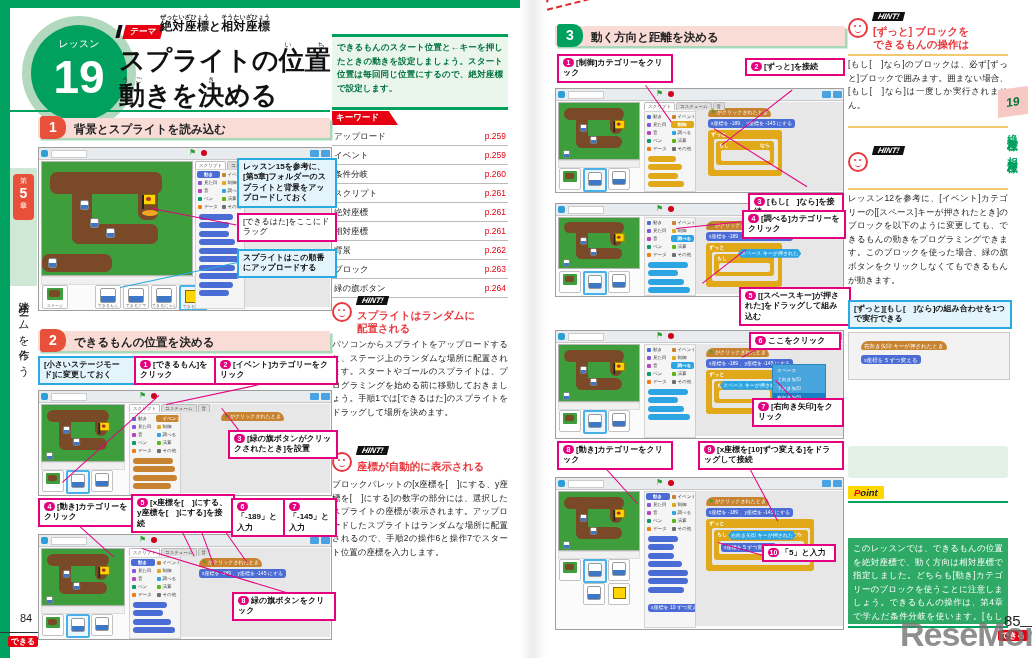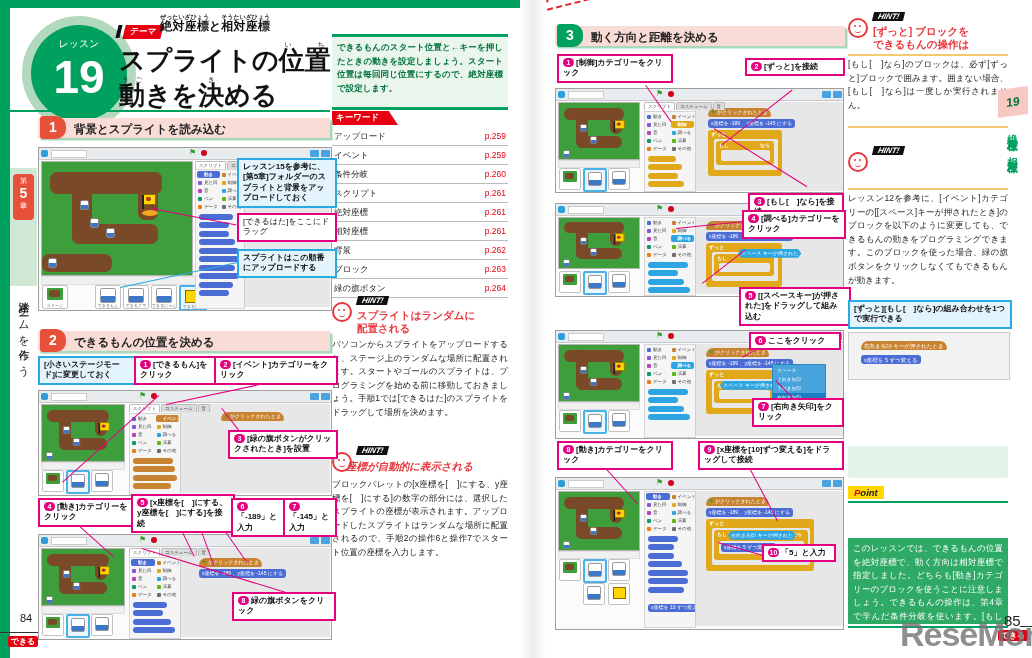--- a/index.html
+++ b/index.html
@@ -173,21 +173,21 @@
   <div class="bulb" style="left:332px;top:302px;"></div>
   <span class="abs hinttag" style="left:357px;top:296px;">HINT!</span>
   <div class="abs hinttitle" style="left:357px;top:309px;">
     <div>スプライトはランダムに</div>
     <div>配置される</div>
   </div>
   <div class="abs body" style="left:332px;top:338px;width:176px;">パソコンからスプライトをアップロードすると、ステージ上のランダムな場所に配置されます。スタートやゴールのスプライトは、プログラミングを始める前に移動しておきましょう。手順1では[できるはた]のスプライトをドラッグして場所を決めます。</div>
 
   <div class="bulb" style="left:332px;top:452px;"></div>
   <span class="abs hinttag" style="left:357px;top:446px;">HINT!</span>
-  <div class="abs hinttitle" style="left:346px;top:460px;font-style:italic;">座標が自動的に表示される</div>
+  <div class="abs hinttitle" style="left:357px;top:460px;">座標が自動的に表示される</div>
   <div class="abs body" style="left:332px;top:478px;width:176px;">ブロックパレットの[x座標を[　]にする、y座標を[　]にする]の数字の部分には、選択したスプライトの座標が表示されます。アップロードしたスプライトはランダムな場所に配置されるので、手順2の操作6と操作7でスタート位置の座標を入力します。</div>
 
   <div class="secbar" style="left:38px;top:118px;width:292px;">
     <div class="secnum" style="background:#e8503a;">1</div>
     <div class="sectitle">背景とスプライトを読み込む</div>
   </div>
 
   <div class="shot" style="left:38px;top:147px;width:292px;height:162px;">
     <div class="chrome">
       <div class="appicon"></div>

